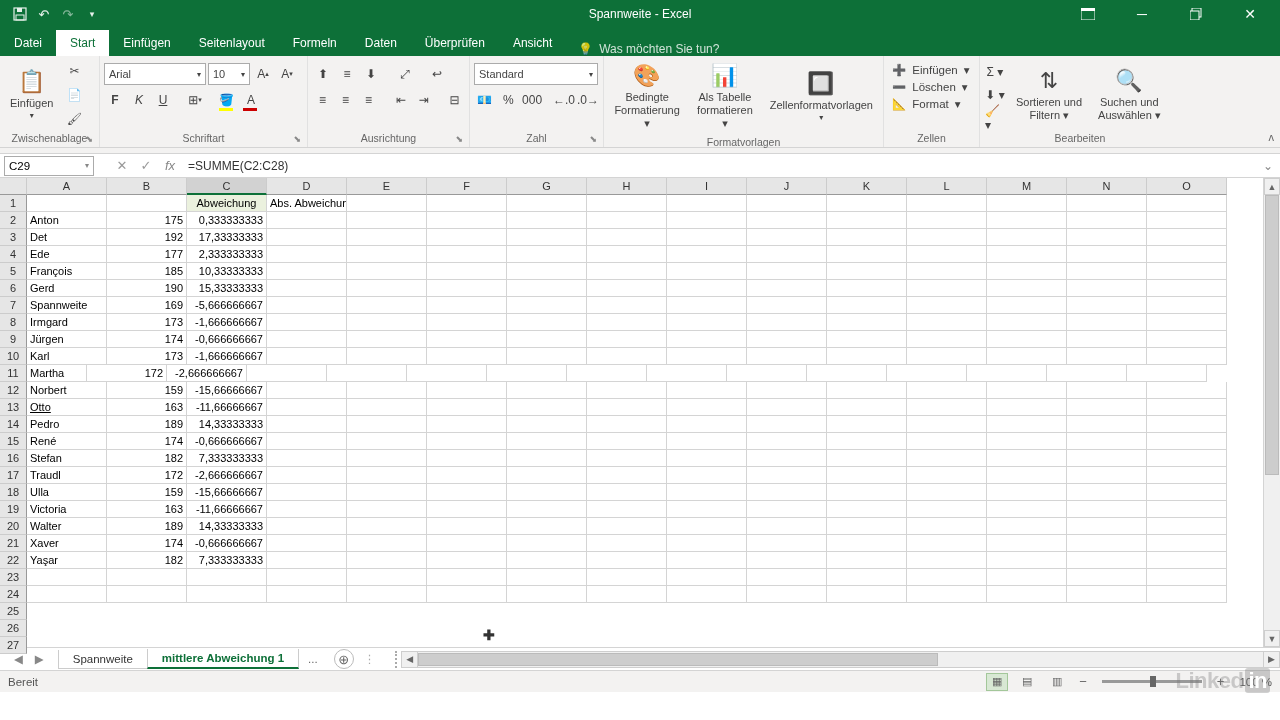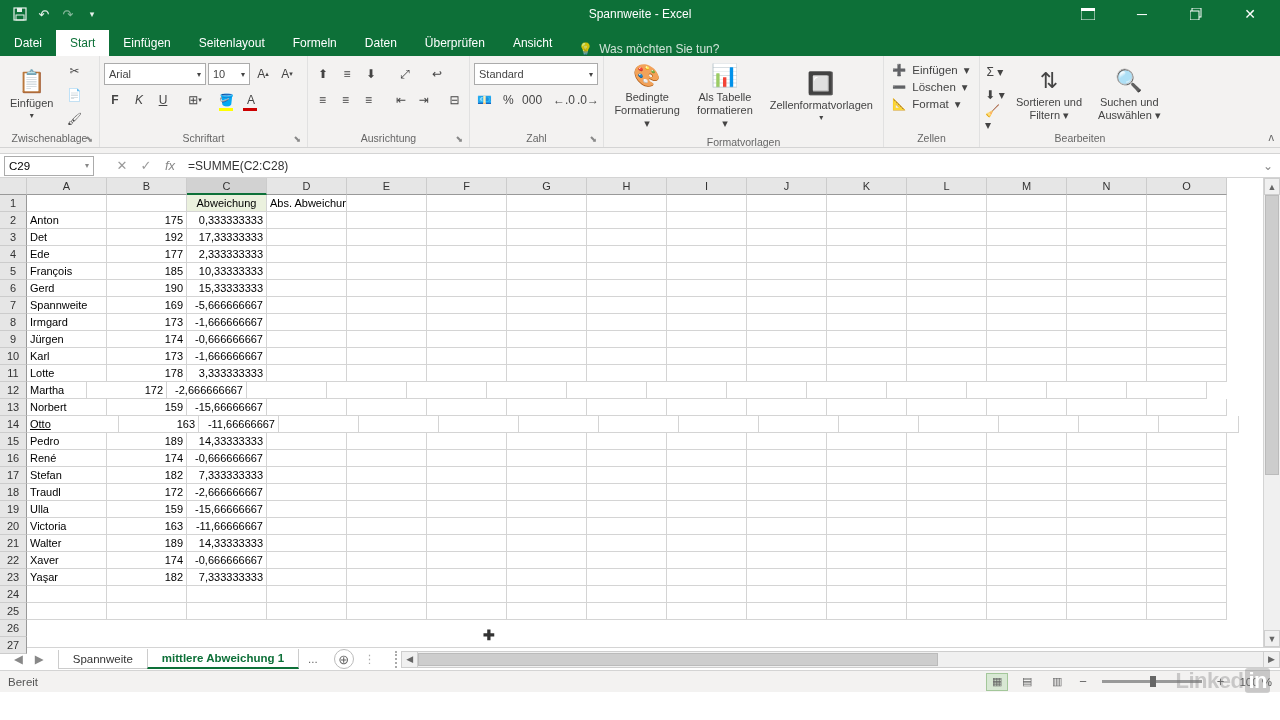--- a/index.html
+++ b/index.html
@@ -507,37 +507,20 @@
             <div class="cell" style="width: 80px;"></div>
             <div class="cell" style="width: 80px;"></div>
             <div class="cell" style="width: 80px;"></div>
             <div class="cell" style="width: 80px;"></div>
             <div class="cell" style="width: 80px;"></div>
             <div class="cell" style="width: 80px;"></div>
             <div class="cell" style="width: 80px;"></div>
             <div class="cell" style="width: 80px;"></div>
           </div>
           <div class="cell-row">
-            <div class="cell" style="width: 80px;">Lotte</div>
-            <div class="cell num" style="width: 80px;">178</div>
-            <div class="cell num" style="width: 80px;">3,333333333</div>
-            <div class="cell" style="width: 80px;"></div>
-            <div class="cell" style="width: 80px;"></div>
-            <div class="cell" style="width: 80px;"></div>
-            <div class="cell" style="width: 80px;"></div>
-            <div class="cell" style="width: 80px;"></div>
-            <div class="cell" style="width: 80px;"></div>
-            <div class="cell" style="width: 80px;"></div>
-            <div class="cell" style="width: 80px;"></div>
-            <div class="cell" style="width: 80px;"></div>
-            <div class="cell" style="width: 80px;"></div>
-            <div class="cell" style="width: 80px;"></div>
-            <div class="cell" style="width: 80px;"></div>
-          </div>
-          <div class="cell-row">
             <div class="cell" style="width: 60px;">Martha</div>
             <div class="cell num" style="width: 80px;">172</div>
             <div class="cell num" style="width: 80px;">-2,666666667</div>
             <div class="cell" style="width: 80px;"></div>
             <div class="cell" style="width: 80px;"></div>
             <div class="cell" style="width: 80px;"></div>
             <div class="cell" style="width: 80px;"></div>
             <div class="cell" style="width: 80px;"></div>
             <div class="cell" style="width: 80px;"></div>
             <div class="cell" style="width: 80px;"></div>
@@ -558,21 +541,21 @@
             <div class="cell" style="width: 80px;"></div>
             <div class="cell" style="width: 80px;"></div>
             <div class="cell" style="width: 80px;"></div>
             <div class="cell" style="width: 80px;"></div>
             <div class="cell" style="width: 80px;"></div>
             <div class="cell" style="width: 80px;"></div>
             <div class="cell" style="width: 80px;"></div>
             <div class="cell" style="width: 80px;"></div>
           </div>
           <div class="cell-row">
-            <div class="cell" style="width: 92px; text-decoration: underline;">Otto</div>
+            <div class="cell" style="width: 80px; text-decoration: underline;">Otto</div>
             <div class="cell num" style="width: 80px;">163</div>
             <div class="cell num" style="width: 80px;">-11,66666667</div>
             <div class="cell" style="width: 80px;"></div>
             <div class="cell" style="width: 80px;"></div>
             <div class="cell" style="width: 80px;"></div>
             <div class="cell" style="width: 80px;"></div>
             <div class="cell" style="width: 80px;"></div>
             <div class="cell" style="width: 80px;"></div>
             <div class="cell" style="width: 80px;"></div>
             <div class="cell" style="width: 80px;"></div>

